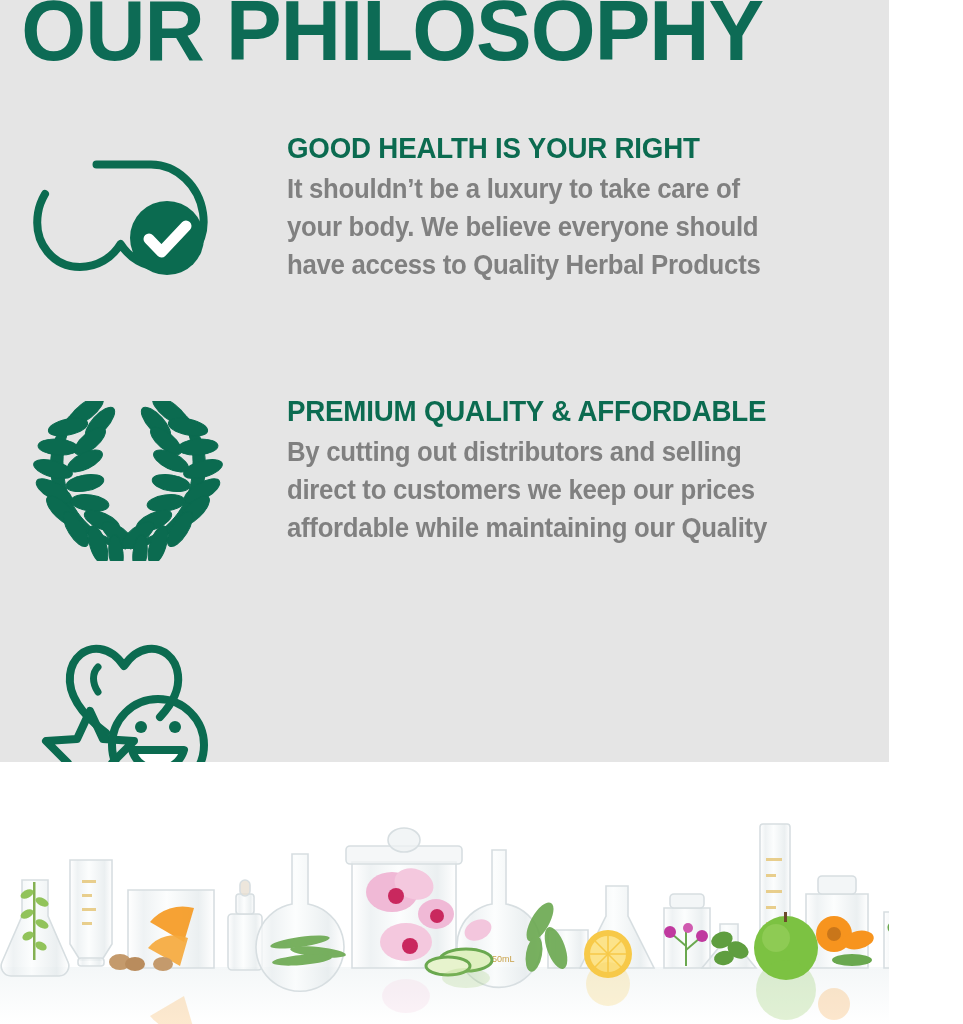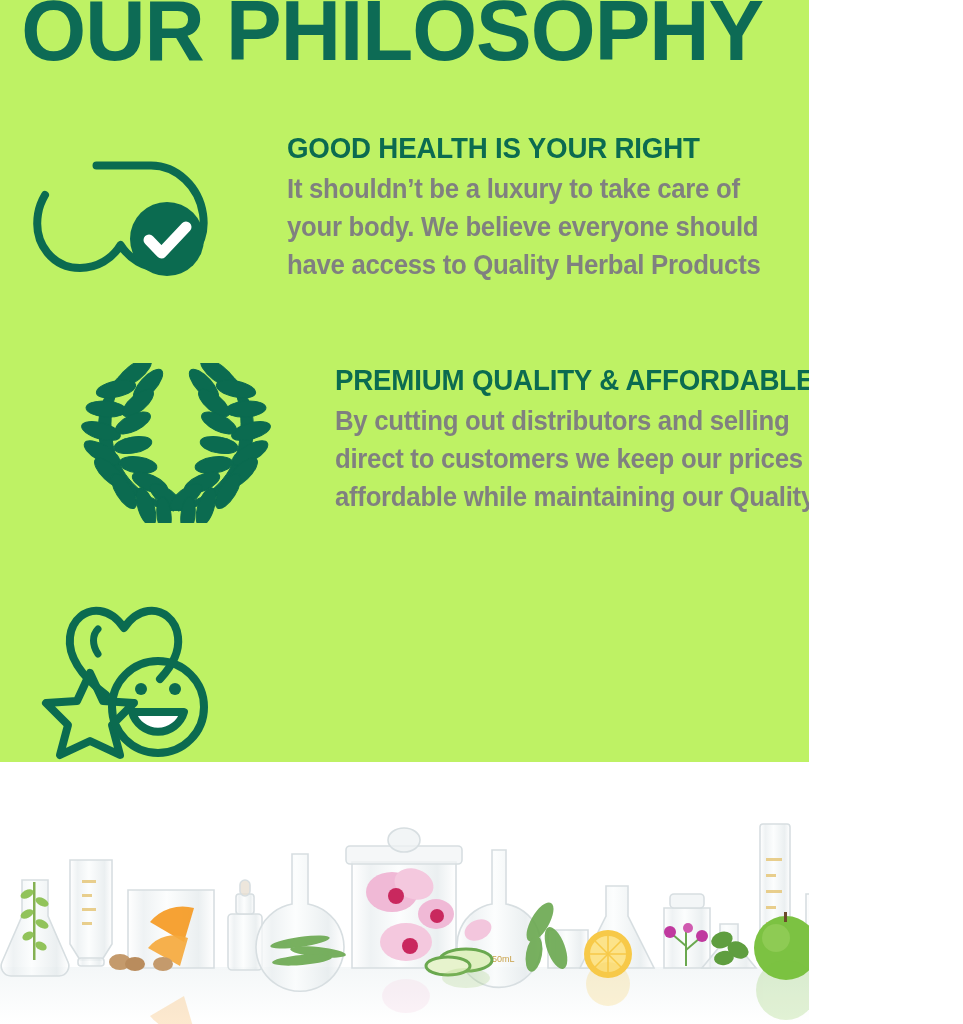--- a/index.html
+++ b/index.html
@@ -6,23 +6,23 @@
   html, body {
     margin: 0;
     padding: 0;
     background: #ffffff;
   }
   body {
     font-family: "Liberation Sans", "DejaVu Sans", sans-serif;
   }
   #page {
     position: relative;
-    width: 809px;
+    width: 889px;
     height: 1024px;
-    background: #bef264;
+    background: #e5e5e5;
     overflow: hidden;
   }
 
   
   .title-wrap {
     position: absolute;
     left: 0;
     top: -16px;
     width: 963px;
     height: 100px;
@@ -44,21 +44,21 @@
   
   .rows {
     position: absolute;
     left: 0;
     top: 132px;
     width: 963px;
   }
   .row {
     position: relative;
     display: flex;
-    align-items: center;
+    align-items: flex-start;
     margin-bottom: 0;
   }
   .icon-cell {
     width: 287px;
     flex: 0 0 287px;
     display: flex;
     justify-content: flex-start;
     align-items: flex-start;
     padding-left: 28px;
     box-sizing: border-box;
@@ -87,21 +87,21 @@
     font-weight: 700;
     letter-spacing: -0.3px;
     transform: scaleX(0.955);
     transform-origin: left top;
     max-width: 690px;
   }
   .row-body .ln { display: block; white-space: nowrap; }
 
   
   #row-0 { margin-top: 0px; }
-  #row-1 { margin-top: 73px; padding-left: 48px; }
+  #row-1 { margin-top: 111px; }
   #row-2 { margin-top: 66px; }
 
   #row-0 .icon-cell { padding-top: 10px; }
   #row-1 .icon-cell { padding-top: 6px; }
   #row-2 .icon-cell { padding-top: 2px; }
 
   
   .photo {
     position: absolute;
     left: 0;

